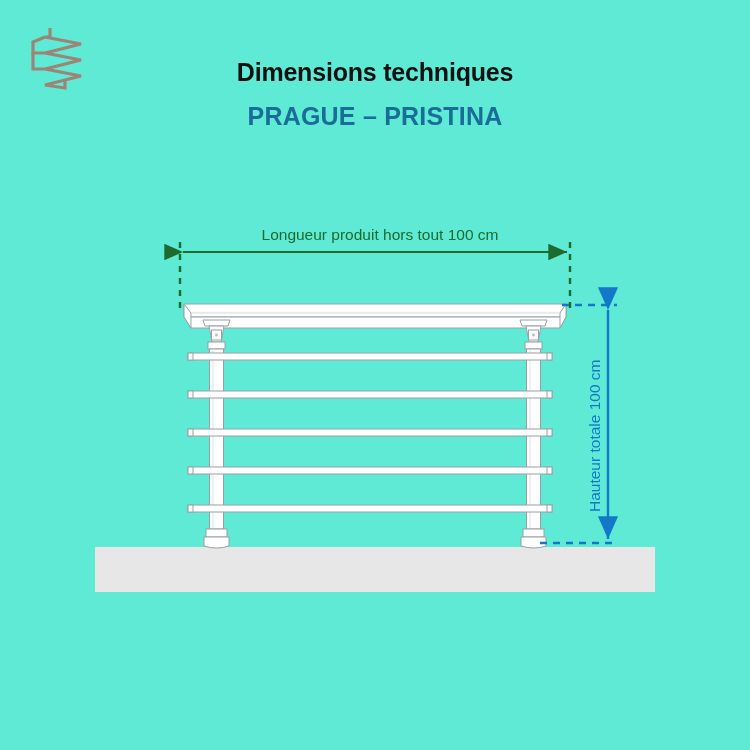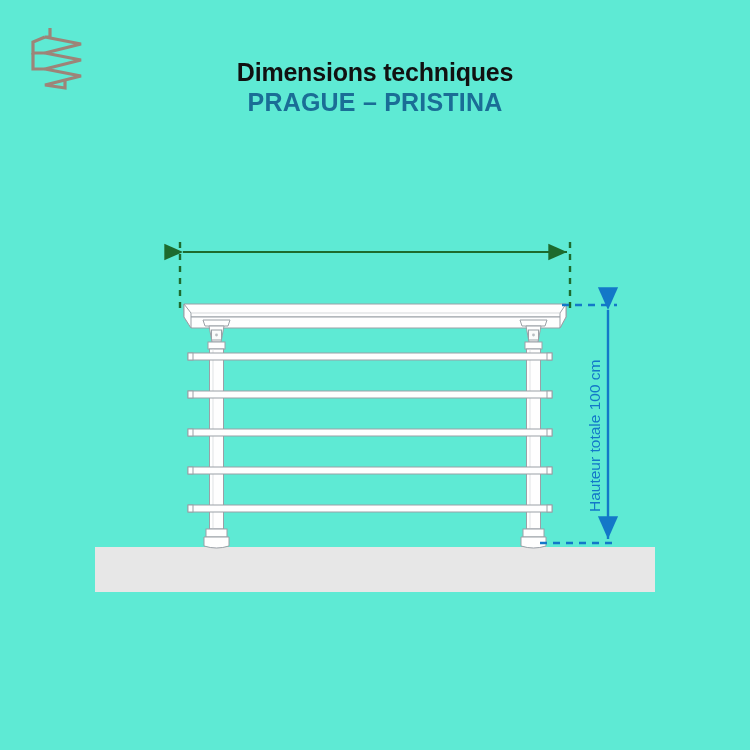--- a/index.html
+++ b/index.html
@@ -37,21 +37,21 @@
     color: #111111;
     letter-spacing: -0.2px;
     line-height: 1.18;
   }
   #title-sub {
     font-size: 25px;
     font-weight: bold;
     color: #1a6d96;
     letter-spacing: 0.2px;
     line-height: 1.18;
-    margin-top: 0;
+    margin-top: 14px;
   }
 
   
   #drawing {
     position: absolute;
     left: 0;
     top: 0;
     width: 750px;
     height: 750px;
   }
@@ -196,16 +196,17 @@
 
     <g>
 
       <line x1="562" y1="305" x2="617" y2="305" stroke="#1378c8" stroke-width="2.6" stroke-dasharray="7 6"></line>
       <line x1="540" y1="543" x2="617" y2="543" stroke="#1378c8" stroke-width="2.6" stroke-dasharray="7 6"></line>
 
       <line x1="608" y1="310" x2="608" y2="539" stroke="#1378c8" stroke-width="2.4" marker-start="url(#blu-arrow-u)" marker-end="url(#blu-arrow-d)"></line>
     </g>
   </svg>
 
+  <div id="len-label">Longueur produit hors tout 100 cm</div>
 
   <div id="hgt-label">Hauteur totale 100 cm</div>
 
 </div>
 
 </body></html>

